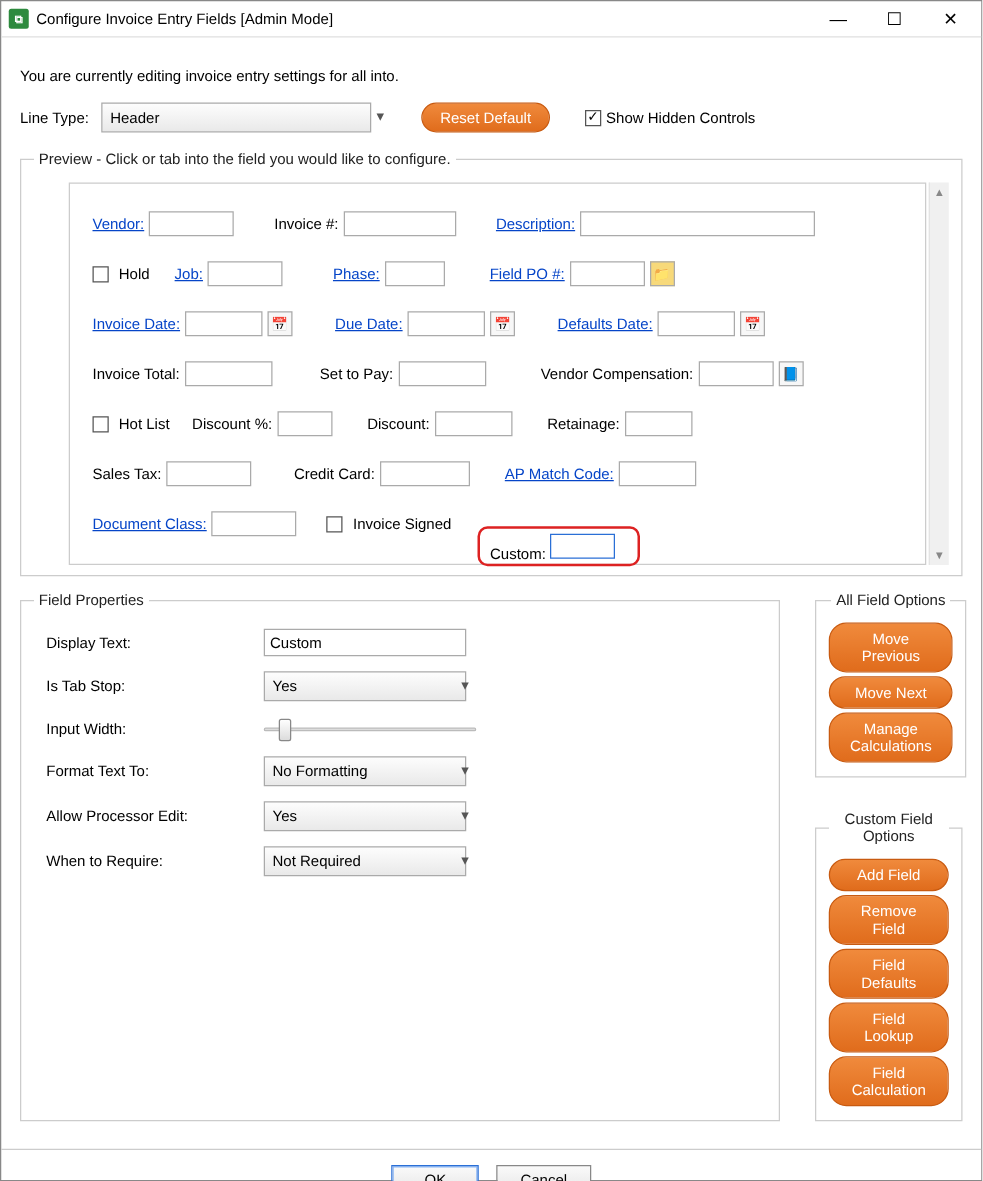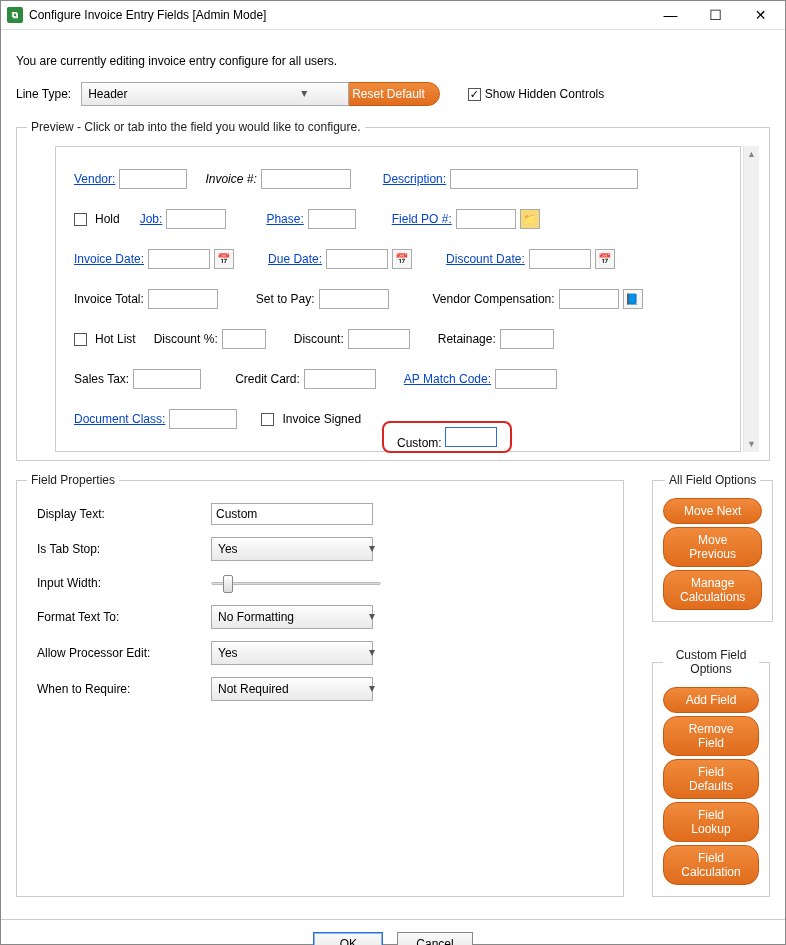--- a/index.html
+++ b/index.html
@@ -100,21 +100,20 @@
     position:relative;
     height: 310px;
     display:flex;
   }
   .preview-inner {
     flex:1;
     border:1px solid #ccc;
     margin: 4px 2px 0 28px;
     padding: 22px 18px 4px 18px;
     position:relative;
-    text-align:center;
   }
   .scrollbar {
     width: 16px;
     background:#f0f0f0;
     margin: 4px 0 0 0;
     display:flex;flex-direction:column;justify-content:space-between;
     border-left:1px solid #e4e4e4;
   }
   .scroll-arrow {
     height:16px; display:flex;align-items:center;justify-content:center;color:#888;font-size:9px;
@@ -182,45 +181,45 @@
     <span class="app-icon">⧉</span>
     <span class="title">Configure Invoice Entry Fields [Admin Mode]</span>
     <div class="win-btns">
       <div class="win-btn">—</div>
       <div class="win-btn">☐</div>
       <div class="win-btn">✕</div>
     </div>
   </div>
 
   <div class="content">
-    <div style="margin:14px 0 6px 0;">You are currently editing invoice entry configure for all users.</div>
+    <div style="margin:14px 0 6px 0;">You are currently editing invoice entry settings for all into.</div>
 
     <div class="toprow">
       <label>Line Type:</label>
       <span class="dropdown-wrap" style="width:232px;">
-        <div class="dropdown" style="width:268px;">Header</div>
+        <div class="dropdown" style="width:216px;">Header</div>
       </span>
       <button class="orange-btn small" style="margin-left:16px;">Reset Default</button>
       <span style="margin-left:20px;display:flex;align-items:center;">
         <span class="checkbox checked"></span>
         <span>Show Hidden Controls</span>
       </span>
     </div>
 
     <fieldset style="flex:0 0 auto;">
       <legend>Preview - Click or tab into the field you would like to configure.</legend>
       <div class="preview-area">
         <div class="preview-inner">
 
           <div class="row">
             <span class="cell">
                 <span class="link fld-label">Vendor:</span>
                 <span class="box" style="width:68px;"></span>
               </span>
-            <span class="cell" style="margin-left:12px;font-style:italic;">
+            <span class="cell" style="margin-left:26px;">
                 <span class="fld-label">Invoice #:</span>
                 <span class="box" style="width:90px;"></span>
               </span>
             <span class="cell" style="margin-left:26px;">
                 <span class="link fld-label">Description:</span>
                 <span class="box" style="width:188px;"></span>
               </span>
           </div>
 
           <div class="row">
@@ -248,21 +247,21 @@
                 <span class="link fld-label">Invoice Date:</span>
                 <span class="box" style="width:62px;"></span>
                 <span class="cal-icon">📅</span>
               </span>
             <span class="cell" style="margin-left:28px;">
                 <span class="link fld-label">Due Date:</span>
                 <span class="box" style="width:62px;"></span>
                 <span class="cal-icon">📅</span>
               </span>
             <span class="cell" style="margin-left:28px;">
-                <span class="link fld-label">Discount Date:</span>
+                <span class="link fld-label">Defaults Date:</span>
                 <span class="box" style="width:62px;"></span>
                 <span class="cal-icon">📅</span>
               </span>
           </div>
 
           <div class="row">
             <span class="cell">
                 <span class="fld-label">Invoice Total:</span>
                 <span class="box" style="width:70px;"></span>
               </span>
@@ -368,22 +367,22 @@
           <span>When to Require:</span>
           <span class="dropdown-wrap" style="width:170px;">
               <div class="dropdown">Not Required</div>
             </span>
         </div>
       </fieldset>
 
       <div class="side">
         <fieldset>
           <legend>All Field Options</legend>
+          <button class="orange-btn">Move Previous</button>
           <button class="orange-btn">Move Next</button>
-          <button class="orange-btn">Move Previous</button>
           <button class="orange-btn">Manage Calculations</button>
         </fieldset>
 
         <fieldset>
           <legend>Custom Field Options</legend>
           <button class="orange-btn">Add Field</button>
           <button class="orange-btn">Remove Field</button>
           <button class="orange-btn">Field Defaults</button>
           <button class="orange-btn">Field Lookup</button>
           <button class="orange-btn">Field Calculation</button>

